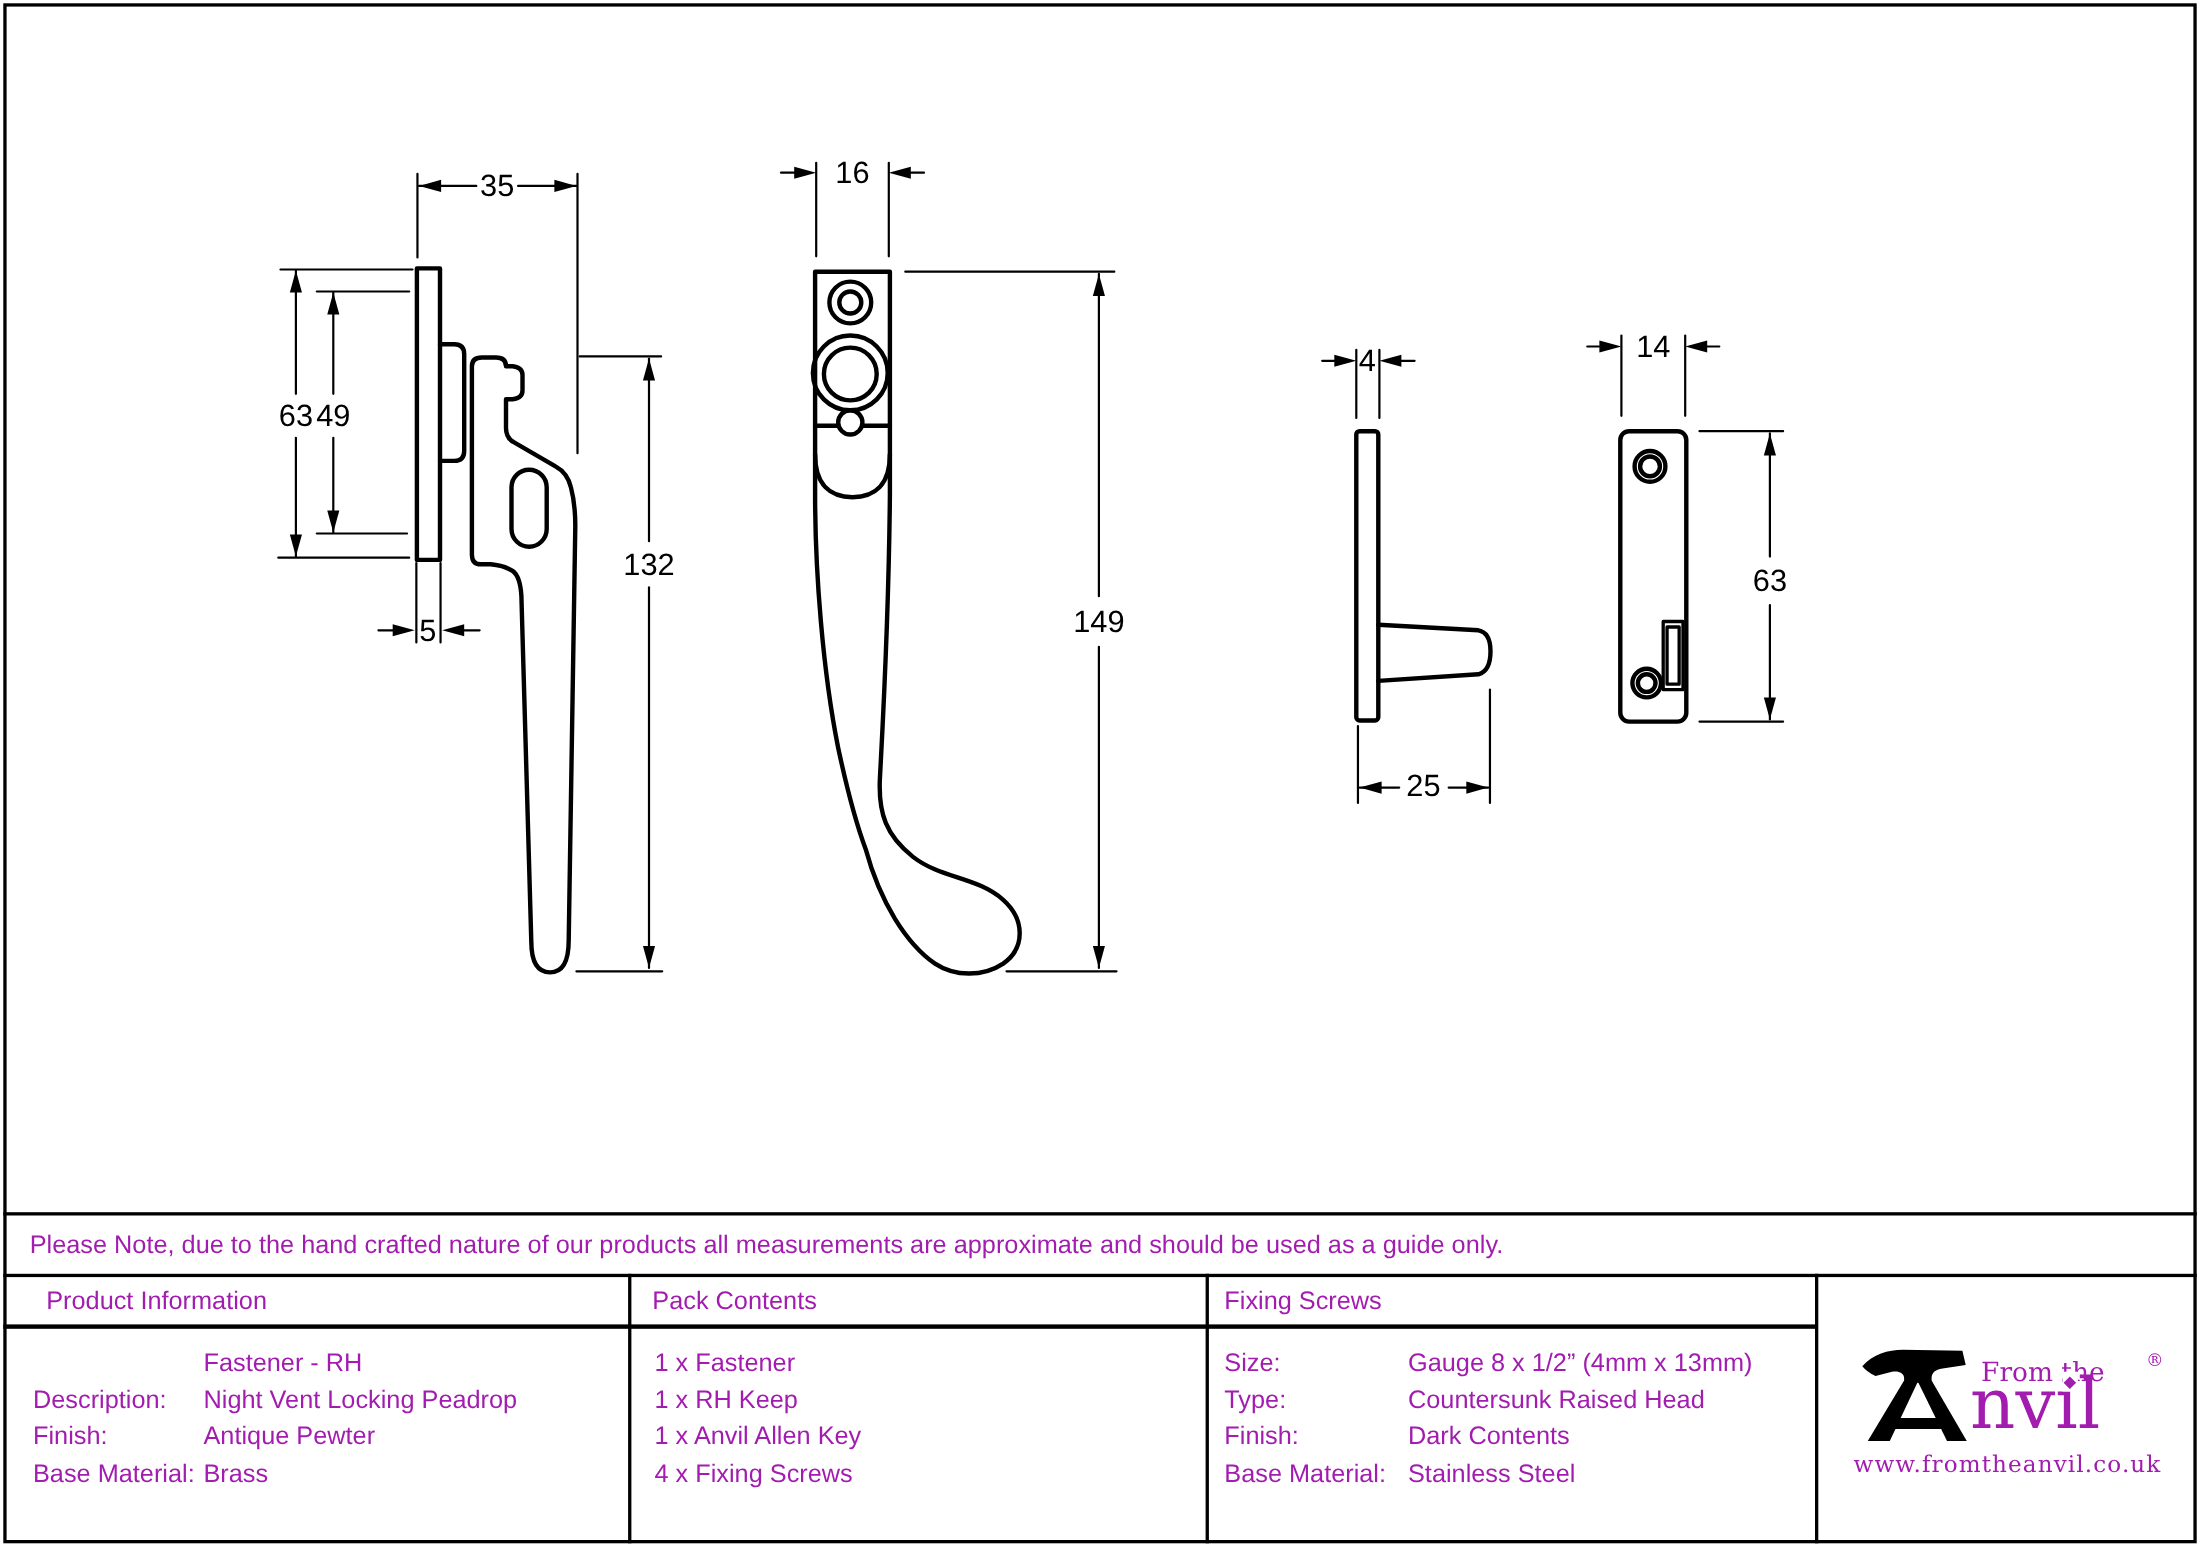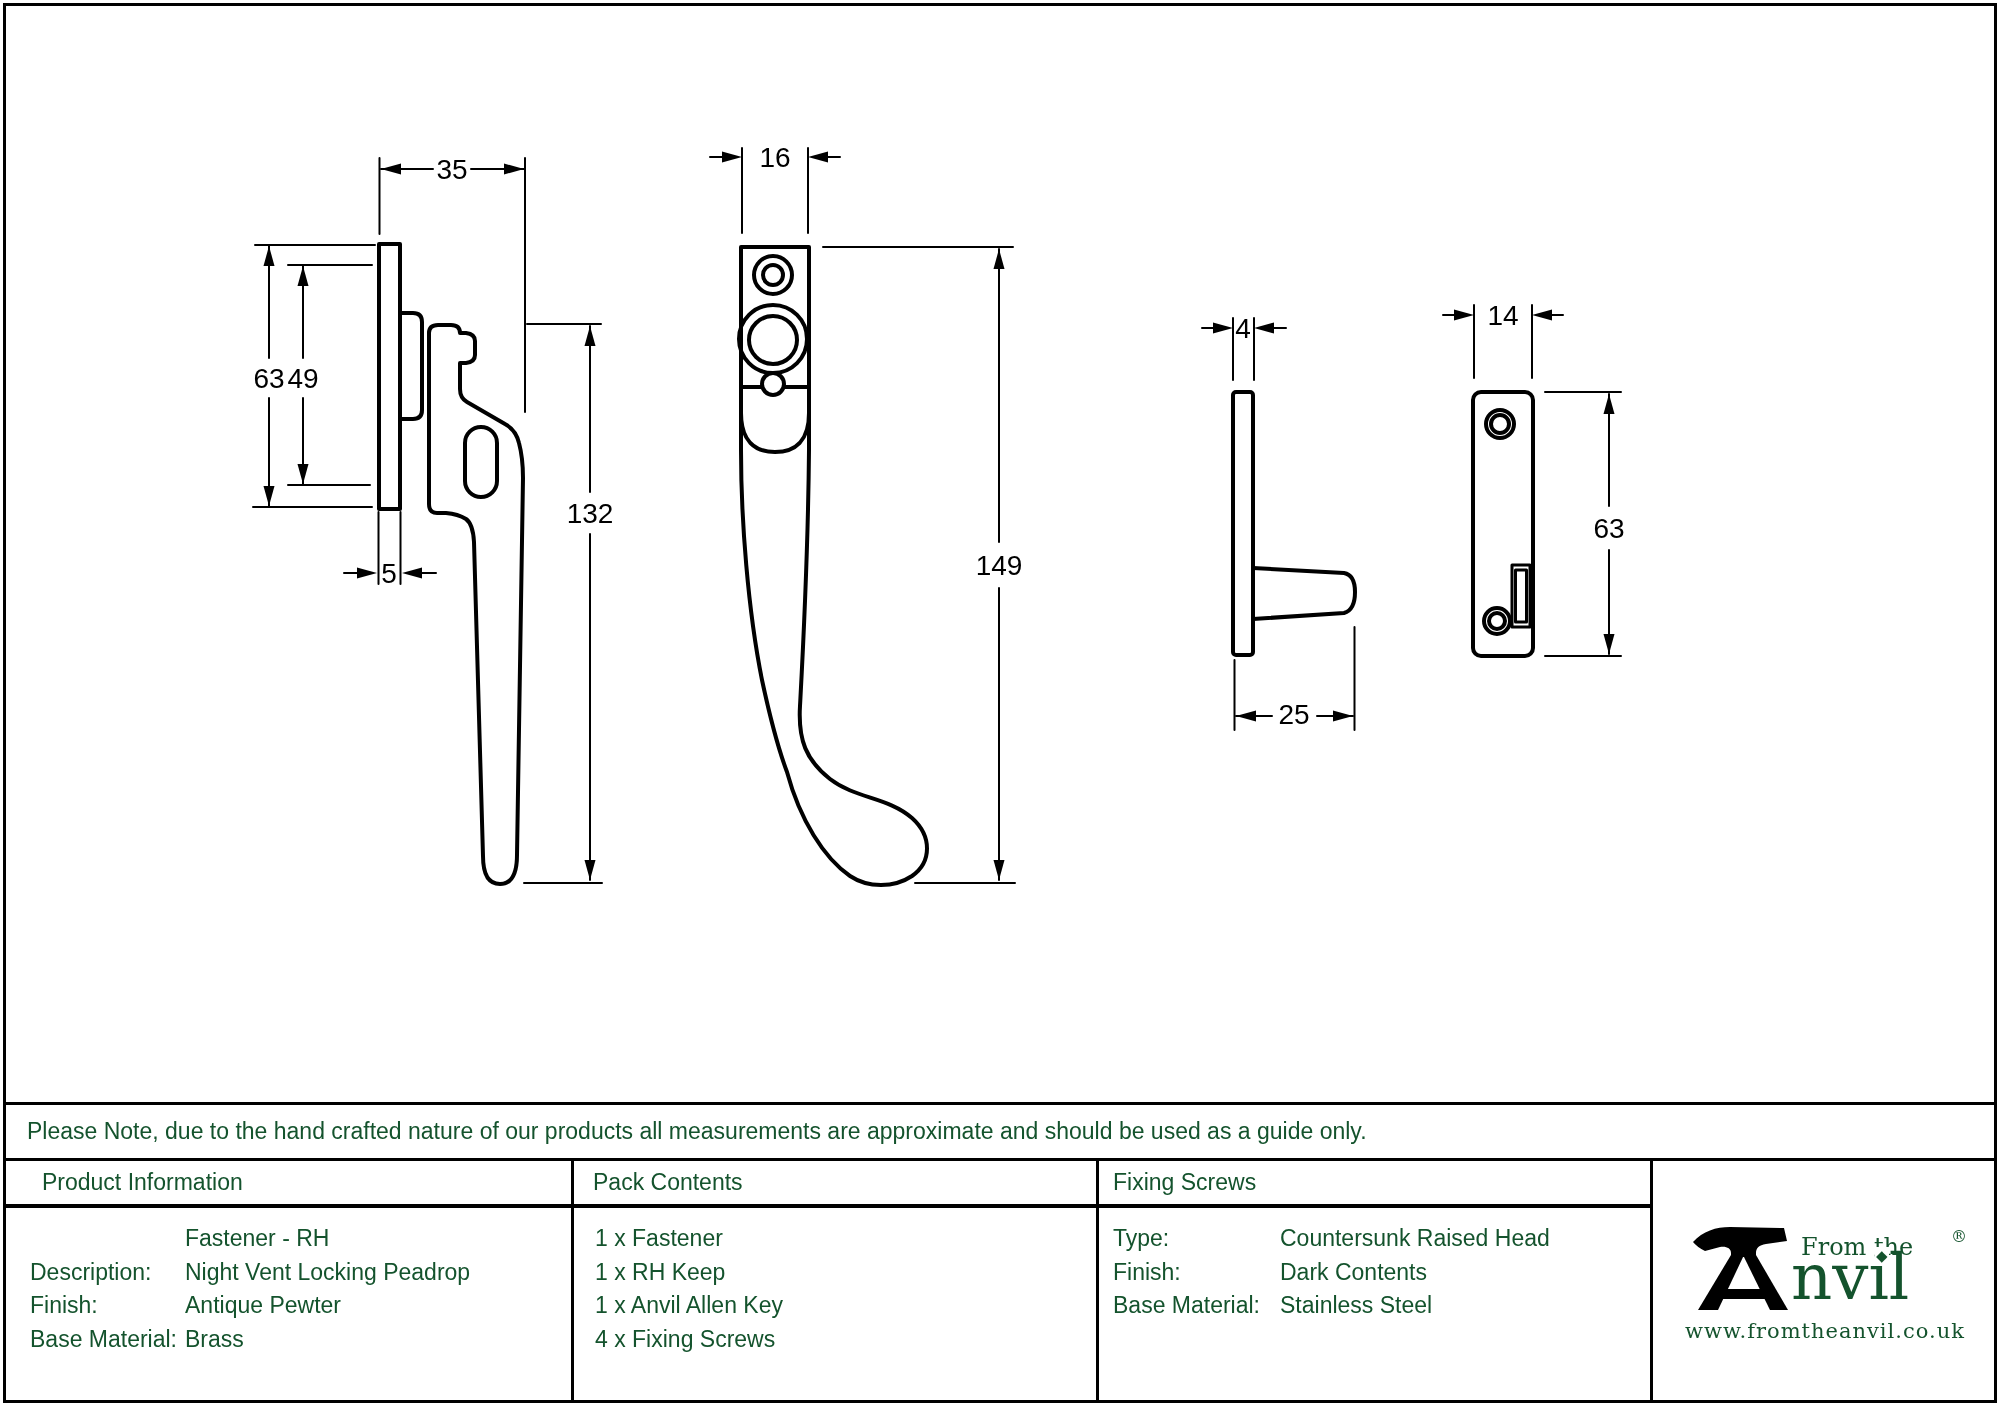--- a/index.html
+++ b/index.html
@@ -1,17 +1,17 @@
 <!DOCTYPE html>
 <html><head>
 <meta charset="utf-8">
 <style>
   html,body{margin:0;padding:0;background:#ffffff;}
   .page{position:relative;width:2000px;height:1406px;background:#fff;overflow:hidden;
-        font-family:"Liberation Sans",sans-serif;color:#14532d;}
+        font-family:"Liberation Sans",sans-serif;color:#a21caf;}
   .abs{position:absolute;}
   .frame{position:absolute;left:3px;top:3px;width:1988px;height:1394px;border:3px solid #000;}
   .hline,.vline{position:absolute;background:#000;}
   svg.drawings{position:absolute;left:0;top:0;}
   svg text{font-family:"Liberation Sans",sans-serif;font-size:28px;fill:#000;}
   .note-row{position:absolute;left:27px;top:1105px;width:1960px;height:53px;
             display:flex;align-items:center;font-size:23px;text-align:center;}
   .col-header{position:absolute;top:1161px;height:43px;display:flex;align-items:center;font-size:23px;}
   .rows{position:absolute;top:1222px;}
   .trow{display:flex;height:33.6px;align-items:center;font-size:23px;white-space:nowrap;}
@@ -217,20 +217,24 @@
 
   <div class="rows" style="left:595px;">
     <div class="trow">1 x Fastener</div>
     <div class="trow">1 x RH Keep</div>
     <div class="trow">1 x Anvil Allen Key</div>
     <div class="trow">4 x Fixing Screws</div>
   </div>
 
   <div class="rows" style="left:1113px;">
     <div class="trow">
+        <span class="lbl wide">Size:</span>
+        <span>Gauge 8 x 1/2” (4mm x 13mm)</span>
+      </div>
+    <div class="trow">
         <span class="lbl wide">Type:</span>
         <span>Countersunk Raised Head</span>
       </div>
     <div class="trow">
         <span class="lbl wide">Finish:</span>
         <span>Dark Contents</span>
       </div>
     <div class="trow">
         <span class="lbl wide">Base Material:</span>
         <span>Stainless Steel</span>

